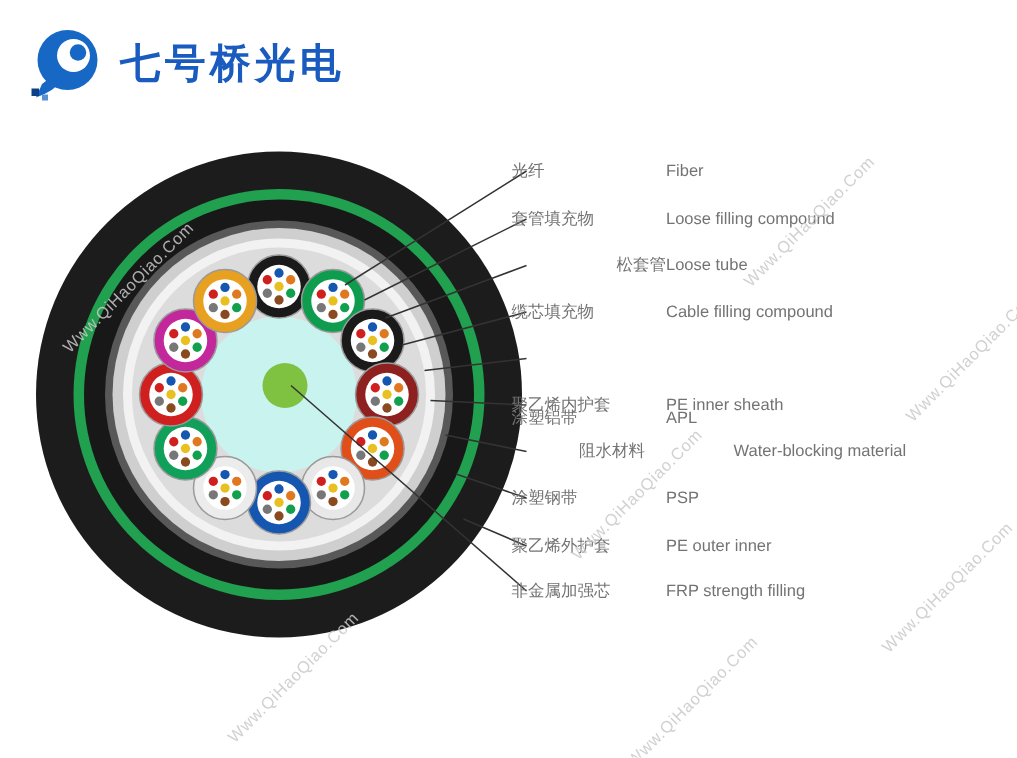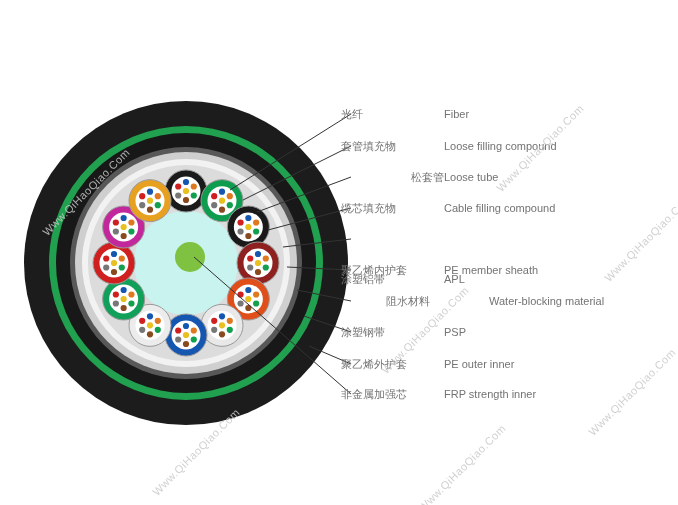--- a/index.html
+++ b/index.html
@@ -150,32 +150,43 @@
         <line x1="268" y1="230" x2="351" y2="208" stroke="#333" stroke-width="1"></line>
         <line x1="283" y1="247" x2="351" y2="239" stroke="#333" stroke-width="1"></line>
         <line x1="287" y1="267" x2="351" y2="270" stroke="#333" stroke-width="1"></line>
         <line x1="297" y1="290" x2="351" y2="301" stroke="#333" stroke-width="1"></line>
         <line x1="304" y1="316" x2="351" y2="332" stroke="#333" stroke-width="1"></line>
         <line x1="309" y1="346" x2="351" y2="364" stroke="#333" stroke-width="1"></line>
         <line x1="194" y1="257" x2="351" y2="394" stroke="#333" stroke-width="1"></line>
       </g>
     </svg>
 
+  <div class="logo">
+    <svg width="56" height="56" viewBox="0 0 56 56">
+      <circle cx="31" cy="26" r="20" fill="#1767c5"></circle>
+      <circle cx="35" cy="23" r="11" fill="#ffffff"></circle>
+      <circle cx="38" cy="21" r="5.5" fill="#1767c5"></circle>
+      <path d="M14,42 Q20,38 23,32 L29,38 Q22,47 10,51 Z" fill="#1767c5"></path>
+      <rect x="7" y="45" width="5" height="5" fill="#0d3f86"></rect>
+      <rect x="14" y="49" width="4" height="4" fill="#5b8fd6"></rect>
+    </svg>
+    <span class="logo-text">七号桥光电</span>
+  </div>
 
   <div id="labels">
       <div class="label-row" style="top: 106px;"><span class="cn">光纤</span><span class="en">Fiber</span></div>
       <div class="label-row" style="top: 138px;"><span class="cn">套管填充物</span><span class="en">Loose filling compound</span></div>
       <div class="label-row" style="top: 169px; text-align: right;"><span class="cn">松套管</span><span class="en">Loose tube</span></div>
       <div class="label-row" style="top: 200px;"><span class="cn">缆芯填充物</span><span class="en">Cable filling compound</span></div>
       <div class="label-row" style="top: 231px; margin-top: 40px;"><span class="cn">涂塑铝带</span><span class="en">APL</span></div>
-      <div class="label-row" style="top: 262px;"><span class="cn">聚乙烯内护套</span><span class="en">PE member sheath</span></div>
+      <div class="label-row" style="top: 262px;"><span class="cn">聚乙烯内护套</span><span class="en">PE inner sheath</span></div>
       <div class="label-row" style="top: 293px; padding-left: 45px;"><span class="cn">阻水材料</span><span class="en">Water-blocking material</span></div>
       <div class="label-row" style="top: 324px;"><span class="cn">涂塑钢带</span><span class="en">PSP</span></div>
       <div class="label-row" style="top: 356px;"><span class="cn">聚乙烯外护套</span><span class="en">PE outer inner</span></div>
-      <div class="label-row" style="top: 386px;"><span class="cn">非金属加强芯</span><span class="en">FRP strength inner</span></div>
+      <div class="label-row" style="top: 386px;"><span class="cn">非金属加强芯</span><span class="en">FRP strength filling</span></div>
     </div>
 
   <div id="watermarks">
       <span class="wm" style="left: 540px; top: 148px;">Www.QiHaoQiao.Com</span>
       <span class="wm" style="left: 648px; top: 238px;">Www.QiHaoQiao.Com</span>
       <span class="wm" style="left: 425px; top: 330px;">Www.QiHaoQiao.Com</span>
       <span class="wm" style="left: 632px; top: 392px;">Www.QiHaoQiao.Com</span>
       <span class="wm" style="left: 196px; top: 452px;">Www.QiHaoQiao.Com</span>
       <span class="wm" style="left: 462px; top: 468px;">Www.QiHaoQiao.Com</span>
       <span class="wm" style="left: 86px; top: 192px;">Www.QiHaoQiao.Com</span>

